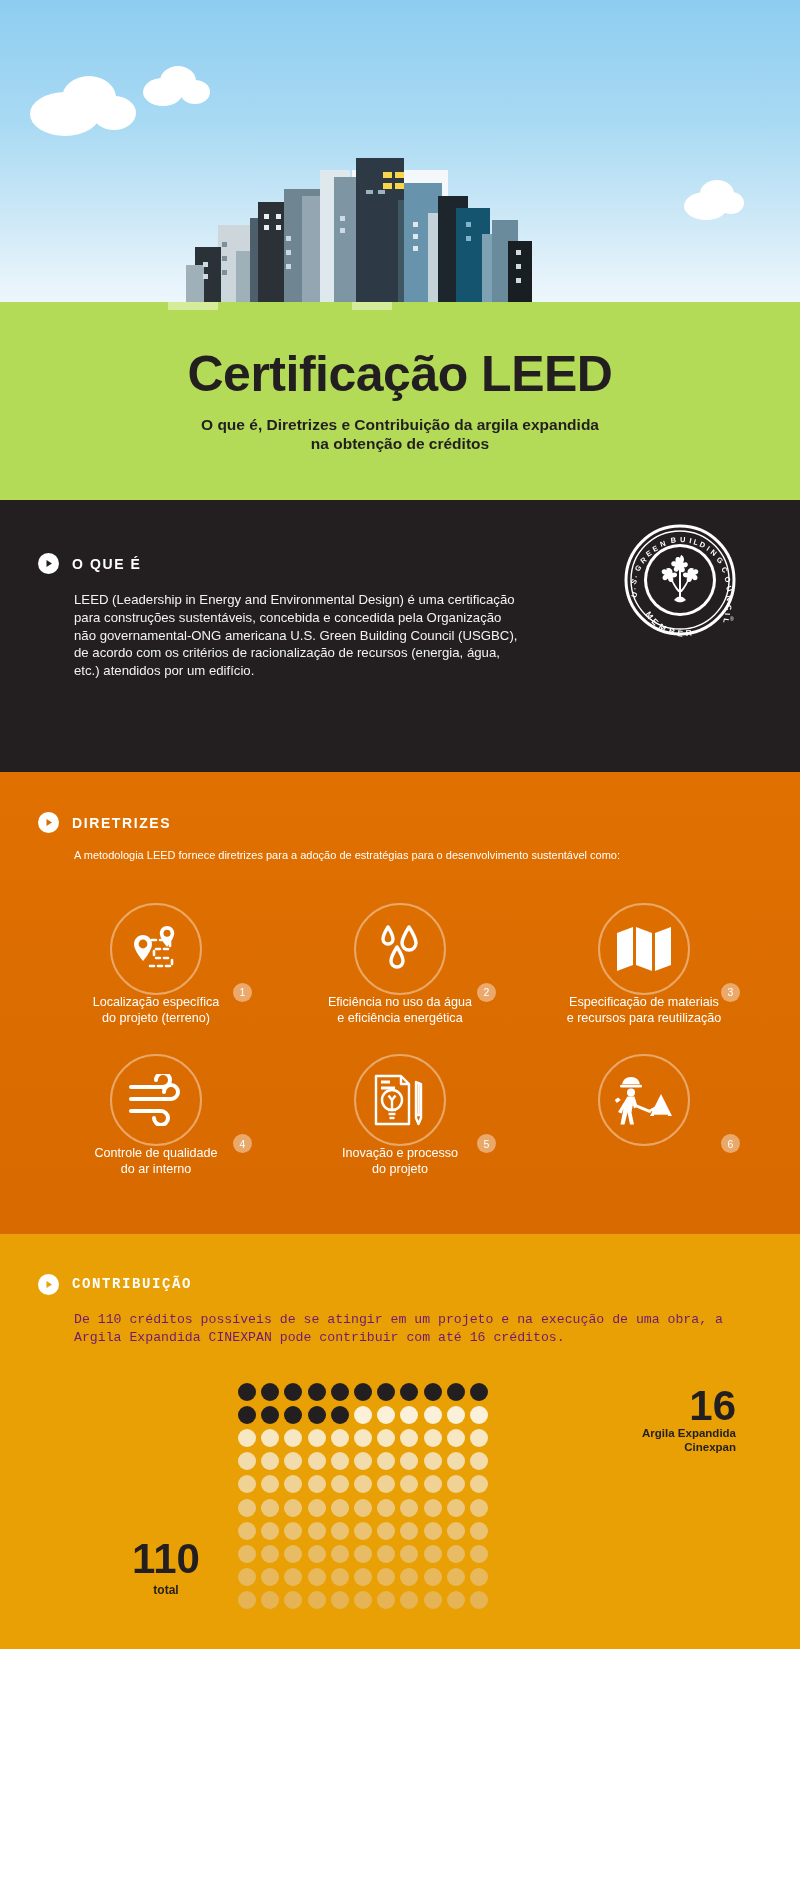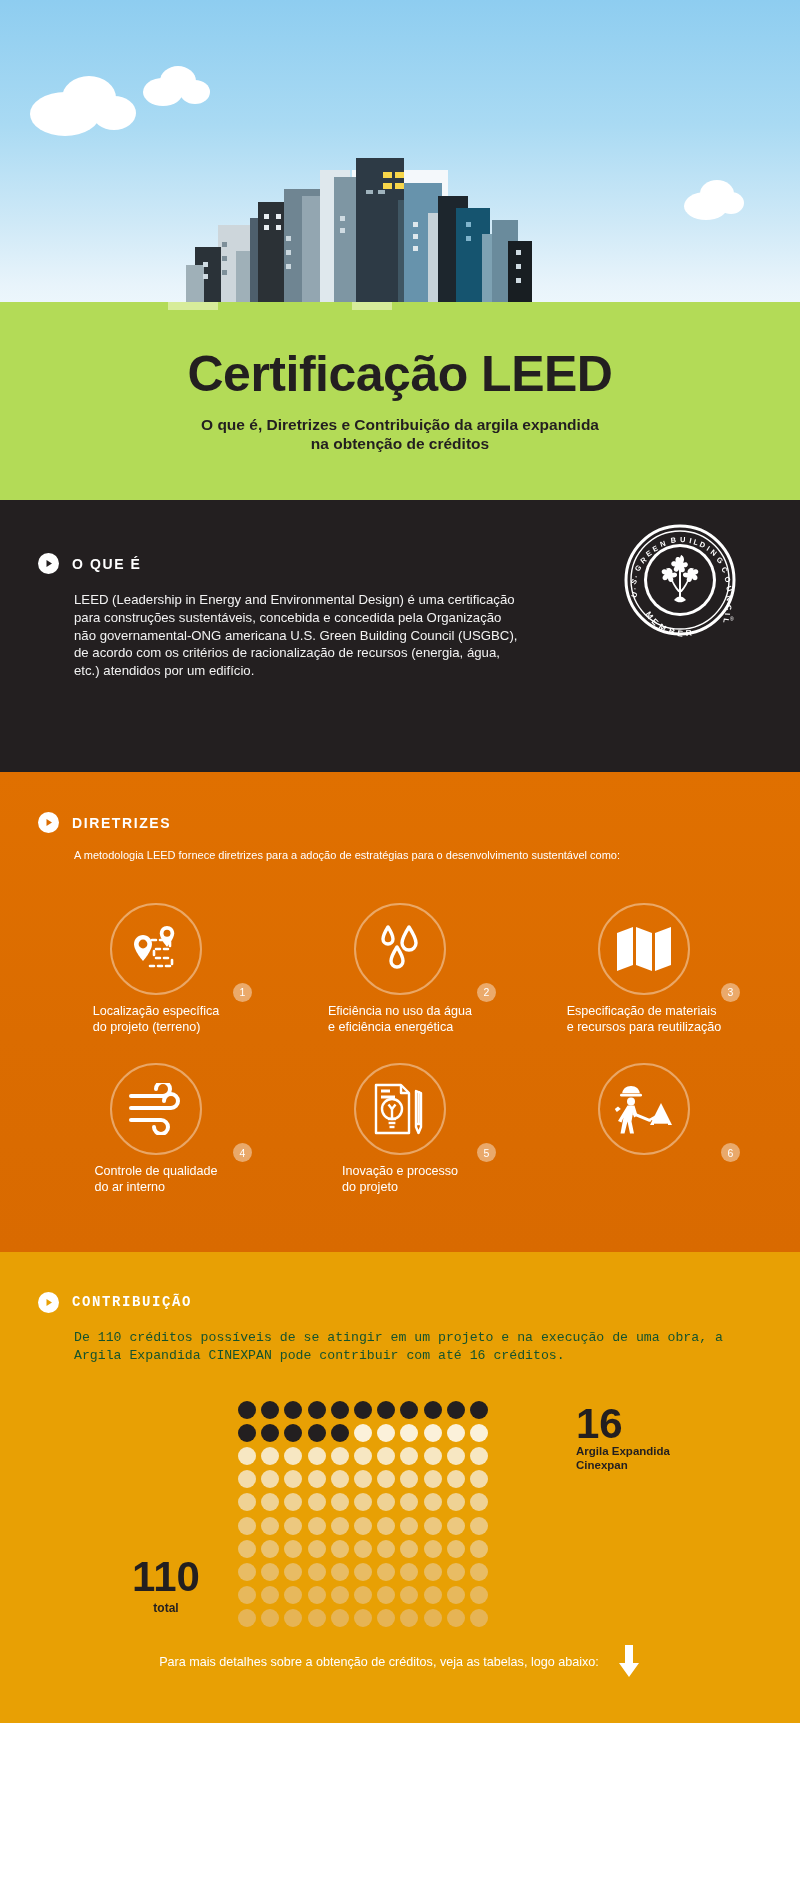--- a/index.html
+++ b/index.html
@@ -125,22 +125,22 @@
   }
   .icon-ring {
     width:92px; height:92px;
     border-radius:50%;
     border:2px solid rgba(255,255,255,0.40);
     display:flex; align-items:center; justify-content:center;
     position:relative;
   }
   .icon-ring svg { display:block; }
   .icon-label {
-    margin-top:9px;
-    text-align:left;
+    margin-top:0;
+    text-align:center;
     color:#fff;
     font-size:12.6px;
     line-height:1.25;
     max-width:210px;
   }
   .icon-num {
     position:absolute;
     top:80px;
     right:26px;
     width:19px; height:19px;
@@ -156,21 +156,21 @@
   .amber {
     background:#e8a004;
     padding:40px 0 26px;
     position:relative;
   }
   .amber .inner { padding-left:38px;font-family:Liberation Mono, monospace; }
   .amber .intro {
     margin-top:16px;
     padding-left:36px;
     padding-right:60px;
-    color:#14532d;
+    color:#701a75;
     font-size:13.2px;
     line-height:1.36;
   }
   .dots-wrap {
     margin-top:36px;
     position:relative;
     height:240px;
   }
   .dotgrid {
     position:absolute;
@@ -178,21 +178,21 @@
     top:0;
     display:grid;
     grid-template-columns:repeat(11,23.2px);
     grid-auto-rows:23.2px;
   }
   .dot { width:18px; height:18px; border-radius:50%; }
   .big16 {
     position:absolute;
     right:64px;
     top:2px;
-    text-align:left;
+    text-align:right;
     width:160px;
   }
   .big16 .num {
     font-size:42px;
     font-weight:bold;
     color:#231f20;
     line-height:1;
   }
   .big16 .cap {
     font-size:11.5px;
@@ -659,23 +659,15 @@
           <span>Cinexpan</span>
         </div>
       </div>
 
       <div class="big110">
         <div class="num">110</div>
         <div class="cap">total</div>
       </div>
     </div>
 
-    <div class="footer-row">
-      <div class="ftext">Para mais detalhes sobre a obtenção de créditos, veja as tabelas, logo abaixo:</div>
-      <div class="arrow-down">
-        <svg width="24" height="34" viewBox="0 0 24 34">
-          <path d="M8 0h8v18h6l-10 14L2 18h6z" fill="#fff"></path>
-        </svg>
-      </div>
-    </div>
   </div>
 
 </div>
 
 </body></html>

